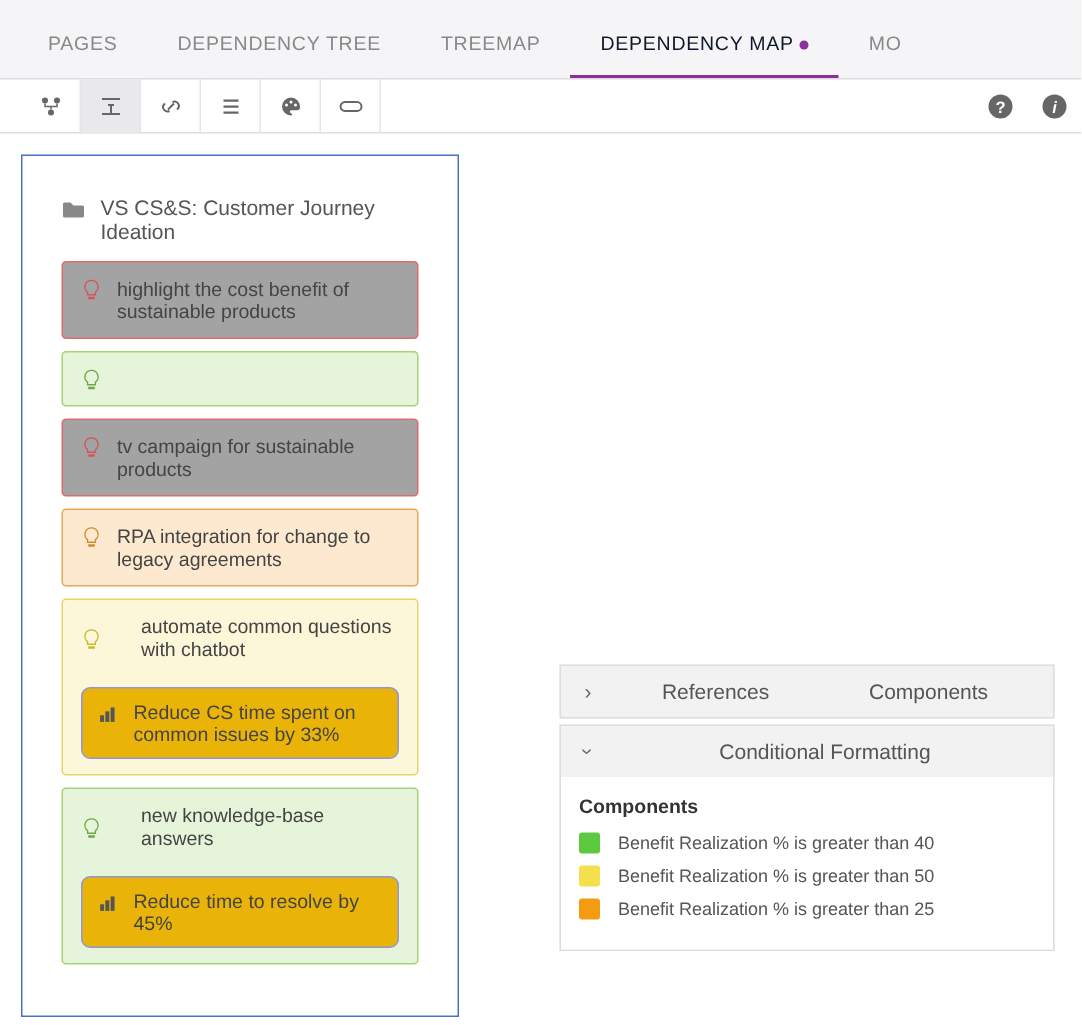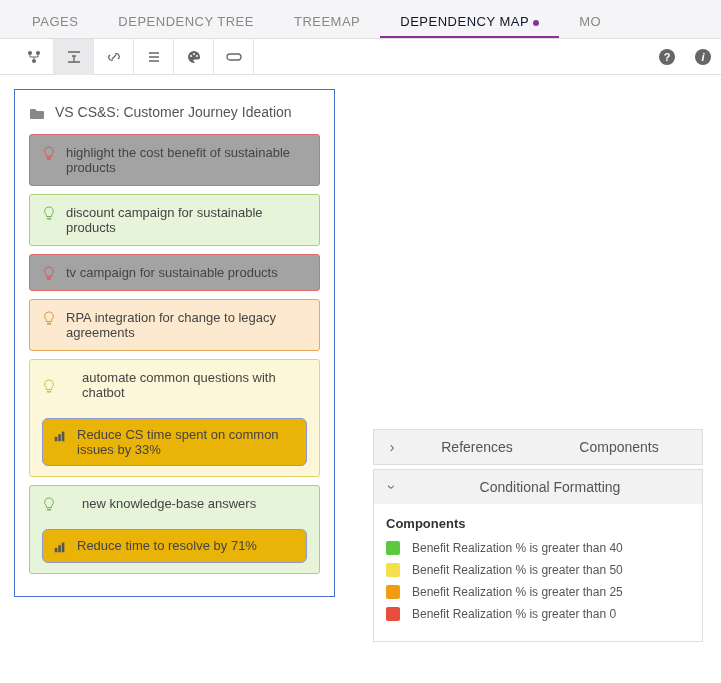--- a/index.html
+++ b/index.html
@@ -1,27 +1,27 @@
 <!DOCTYPE html>
 <html><head>
 <meta charset="utf-8">
 <style>
 *{box-sizing:border-box;margin:0;padding:0;font-family:-apple-system,BlinkMacSystemFont,"Segoe UI",sans-serif}
 body{background:#fff;color:#333;font-size:13px}
-.tabs{display:flex;border-bottom:1px solid #ddd;background:#f5f5f7;padding:0 12px;height:39px;overflow:hidden}
+.tabs{display:flex;border-bottom:1px solid #ddd;background:#f5f5f7;padding:0 12px;height:53px;align-items:flex-end;overflow:hidden}
 .tab{padding:14px 20px;color:#888;font-size:13px;letter-spacing:.5px;cursor:pointer;border-bottom:2px solid transparent;white-space:nowrap}
 .tab.active{color:#0f172a;border-bottom-color:#8b2f9b}
 .status-dot{display:inline-block;width:6px;height:6px;border-radius:50%;background:#8b2f9b;margin-left:4px;vertical-align:middle}
 .toolbar{display:flex;border-bottom:1px solid #ddd;height:36px;align-items:center}
 .tbtn{width:40px;height:36px;display:flex;align-items:center;justify-content:center;color:#666;cursor:pointer;border-right:1px solid #e5e5e5}
 .tbtn.active{background:#e9e9eb}
 .tspacer{flex:1}
 .ticon{width:36px;height:36px;display:flex;align-items:center;justify-content:center;color:#666;cursor:pointer}
 .workspace{display:flex;padding:14px;gap:14px;align-items:flex-start}
-.card-panel{border:1.5px solid #4b6fcc;width:321px;padding:14px}
+.card-panel{border:1.5px solid #4b6fcc;width:292px;padding:26px}
 .card-hdr{display:flex;gap:10px;margin-bottom:12px;color:#555;font-size:14px}
 .idea{border:1px solid;border-radius:3px;padding:10px 12px;margin-bottom:8px;display:flex;gap:10px;align-items:flex-start;font-size:13px;color:#444}
 .idea.red{background:#a3a3a3;border-color:#e06b6b}
 .idea.green{background:#e6f4d9;border-color:#a4d37a}
 .idea.orange{background:#fde9cf;border-color:#e8a855}
 .idea.yellow{background:#fdf7d9;border-color:#e6d568;flex-direction:column}
 .idea.green2{background:#e6f4d9;border-color:#a4d37a;flex-direction:column}
 .idea-row{display:flex;gap:26px;align-items:center}
 .sub{background:#eab308;border:1px solid #8f97d4;border-radius:6px;padding:8px 10px;display:flex;gap:10px;align-items:flex-start;margin-top:8px;width:100%}
 .bulb{width:14px;height:14px;flex-shrink:0;margin-top:1px}
@@ -113,21 +113,20 @@
     <div class="idea red">
       <svg class="bulb" viewBox="0 0 16 16">
           <path d="M8 1a5 5 0 00-3 9v2h6v-2a5 5 0 00-3-9zM6 14h4v1H6z" fill="none" stroke="#d05555" stroke-width="1"></path>
         </svg>
       <span>highlight the cost benefit of sustainable products</span>
     </div>
     <div class="idea green">
       <svg class="bulb" viewBox="0 0 16 16">
           <path d="M8 1a5 5 0 00-3 9v2h6v-2a5 5 0 00-3-9zM6 14h4v1H6z" fill="none" stroke="#6fa84a" stroke-width="1"></path>
         </svg>
-      <span>discount campaign for sustainable products</span>
     </div>
     <div class="idea red">
       <svg class="bulb" viewBox="0 0 16 16">
           <path d="M8 1a5 5 0 00-3 9v2h6v-2a5 5 0 00-3-9zM6 14h4v1H6z" fill="none" stroke="#d05555" stroke-width="1"></path>
         </svg>
       <span>tv campaign for sustainable products</span>
     </div>
     <div class="idea orange">
       <svg class="bulb" viewBox="0 0 16 16">
           <path d="M8 1a5 5 0 00-3 9v2h6v-2a5 5 0 00-3-9zM6 14h4v1H6z" fill="none" stroke="#d68a2e" stroke-width="1"></path>
@@ -156,21 +155,21 @@
             <path d="M8 1a5 5 0 00-3 9v2h6v-2a5 5 0 00-3-9zM6 14h4v1H6z" fill="none" stroke="#6fa84a" stroke-width="1"></path>
           </svg>
         <span>new knowledge-base answers</span>
       </div>
       <div class="sub">
         <svg class="chart-ic" viewBox="0 0 16 16">
             <rect x="2" y="9" width="3" height="5" fill="#555"></rect>
             <rect x="6" y="6" width="3" height="8" fill="#555"></rect>
             <rect x="10" y="3" width="3" height="11" fill="#555"></rect>
           </svg>
-        <span>Reduce time to resolve by 71%</span>
+        <span>Reduce time to resolve by 45%</span>
       </div>
     </div>
   </div>
 
   <div style="flex:1"></div>
 
   <div class="side">
     <div class="acc">
       <div class="acc-h">
         <span class="chev">›</span>
@@ -192,20 +191,16 @@
             <span>Benefit Realization % is greater than 40</span>
           </div>
         <div class="legend-row">
             <div class="sw" style="background:#f4e04d"></div>
             <span>Benefit Realization % is greater than 50</span>
           </div>
         <div class="legend-row">
             <div class="sw" style="background:#f39c12"></div>
             <span>Benefit Realization % is greater than 25</span>
           </div>
-        <div class="legend-row">
-            <div class="sw" style="background:#e74c3c"></div>
-            <span>Benefit Realization % is greater than 0</span>
-          </div>
       </div>
     </div>
   </div>
 </div>
 
 </body></html>

